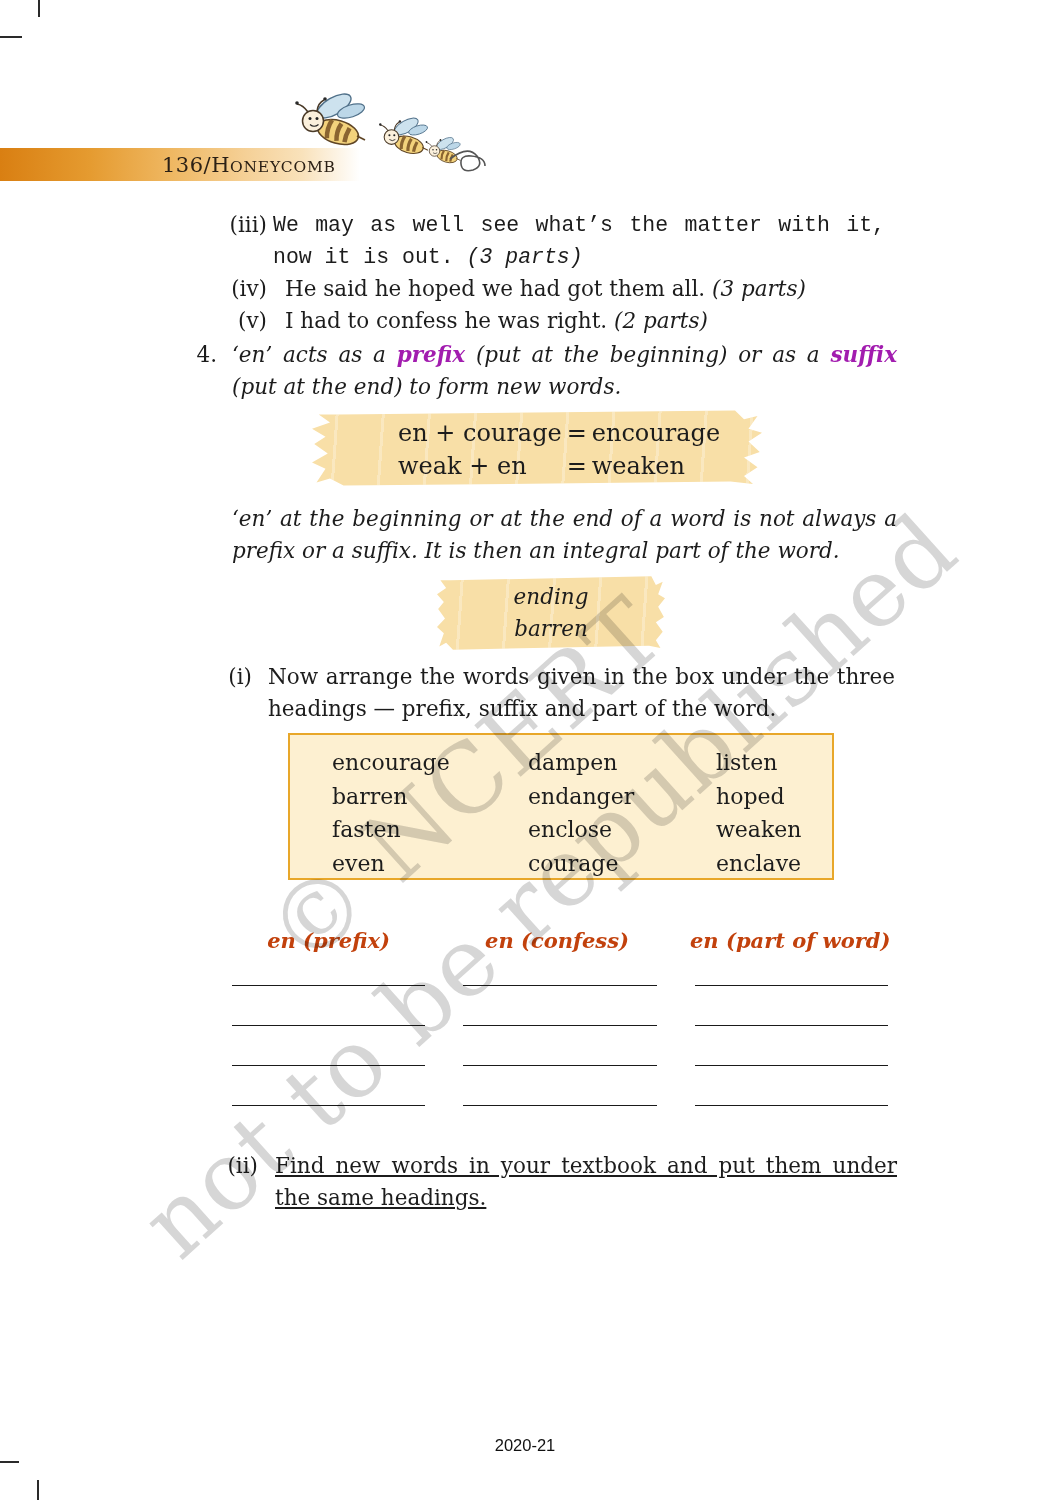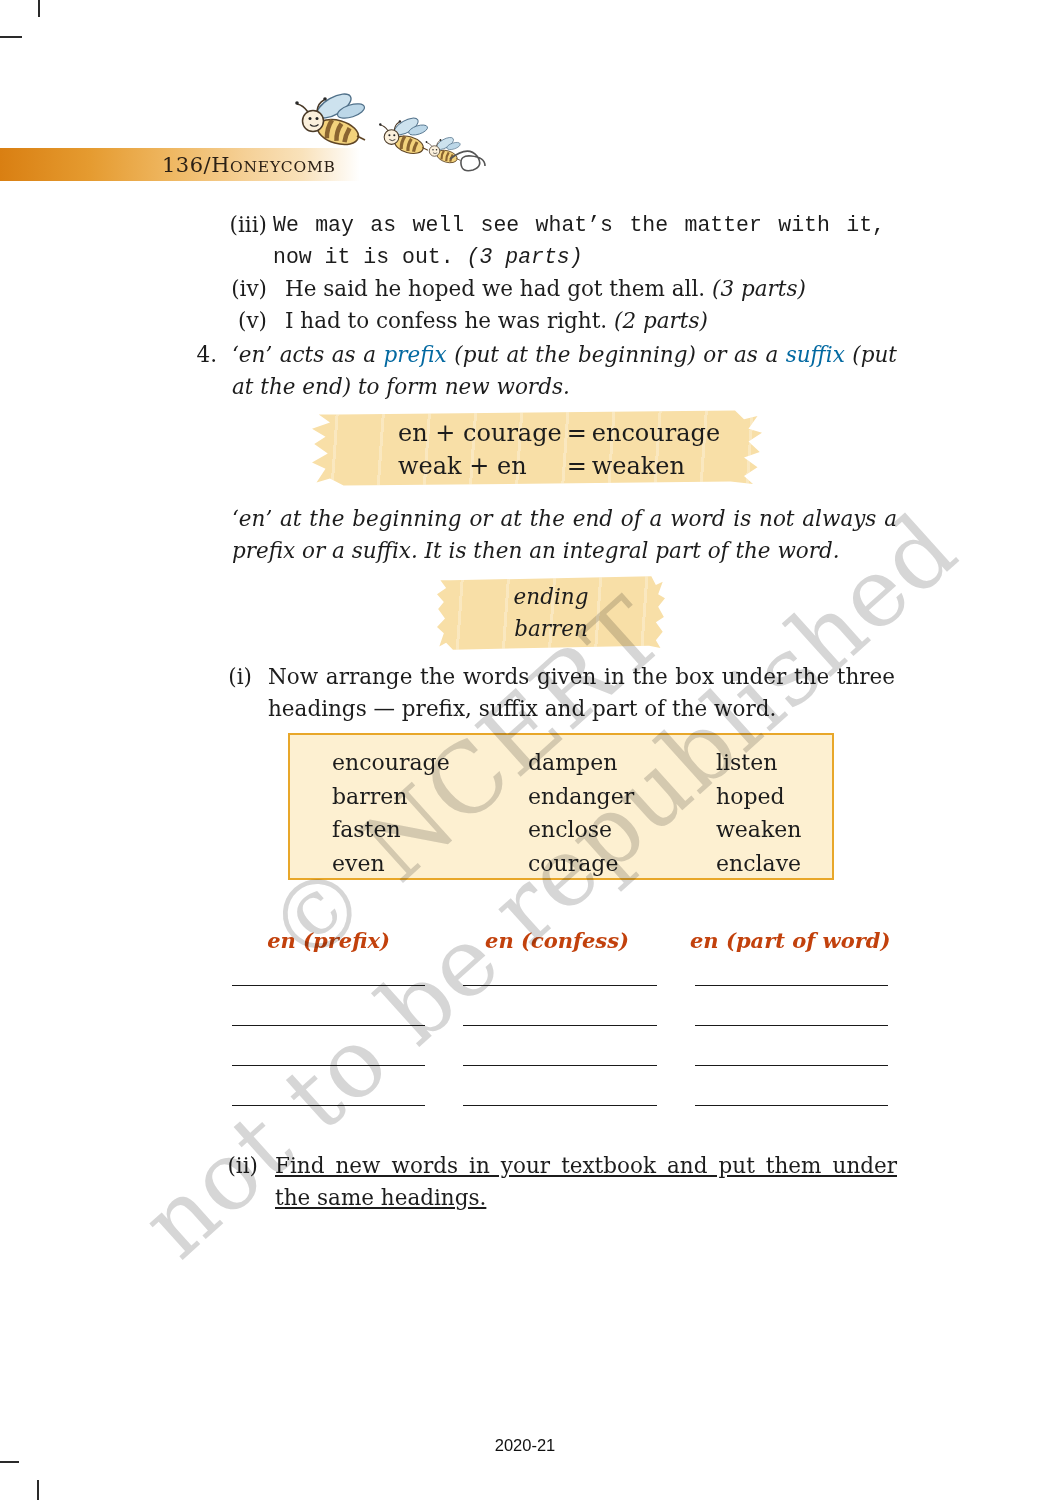--- a/index.html
+++ b/index.html
@@ -20,21 +20,21 @@
   }
   .page-label .big{font-size:21px;letter-spacing:0.5px;}
   .page-label .sc{font-size:15.5px;letter-spacing:0.8px;}
   .bees{position:absolute;left:292px;top:83px;width:200px;height:105px;}
   
   .item{position:absolute;display:flex;font-size:21.5px;line-height:32px;}
   .item .num{flex:none;text-align:right;}
   .item .txt{text-align:justify;}
   .ital{font-style:italic;}
   .parts{font-style:italic;}
-  .affix{font-weight:normal;font-style:italic;color:#0369a1;}
+  .affix{font-weight:bold;font-style:italic;color:#a21caf;}
   
   .hl-box{
     position:absolute;background:#f8dfa7;
     background-image:repeating-linear-gradient(94deg,rgba(255,255,255,0) 0 24px,rgba(255,255,255,0.28) 24px 27px,rgba(255,255,255,0) 27px 46px);
     clip-path:polygon(6% 8%,94% 3%,96% 14%,99% 10%,97% 26%,100% 31%,97% 42%,99.5% 55%,96% 62%,99% 74%,96% 85%,98% 95%,93% 92%,7% 97%,4% 88%,1% 93%,3% 76%,0% 68%,3.5% 57%,0.5% 45%,3% 36%,0% 26%,4% 18%,1.5% 8%);
   }
   .example-box{left:312px;top:408px;width:450px;height:80px;}
   .example-grid{
     display:grid;grid-template-columns:max-content 30px max-content;
     justify-content:start;padding:9px 0 17px 86px;

